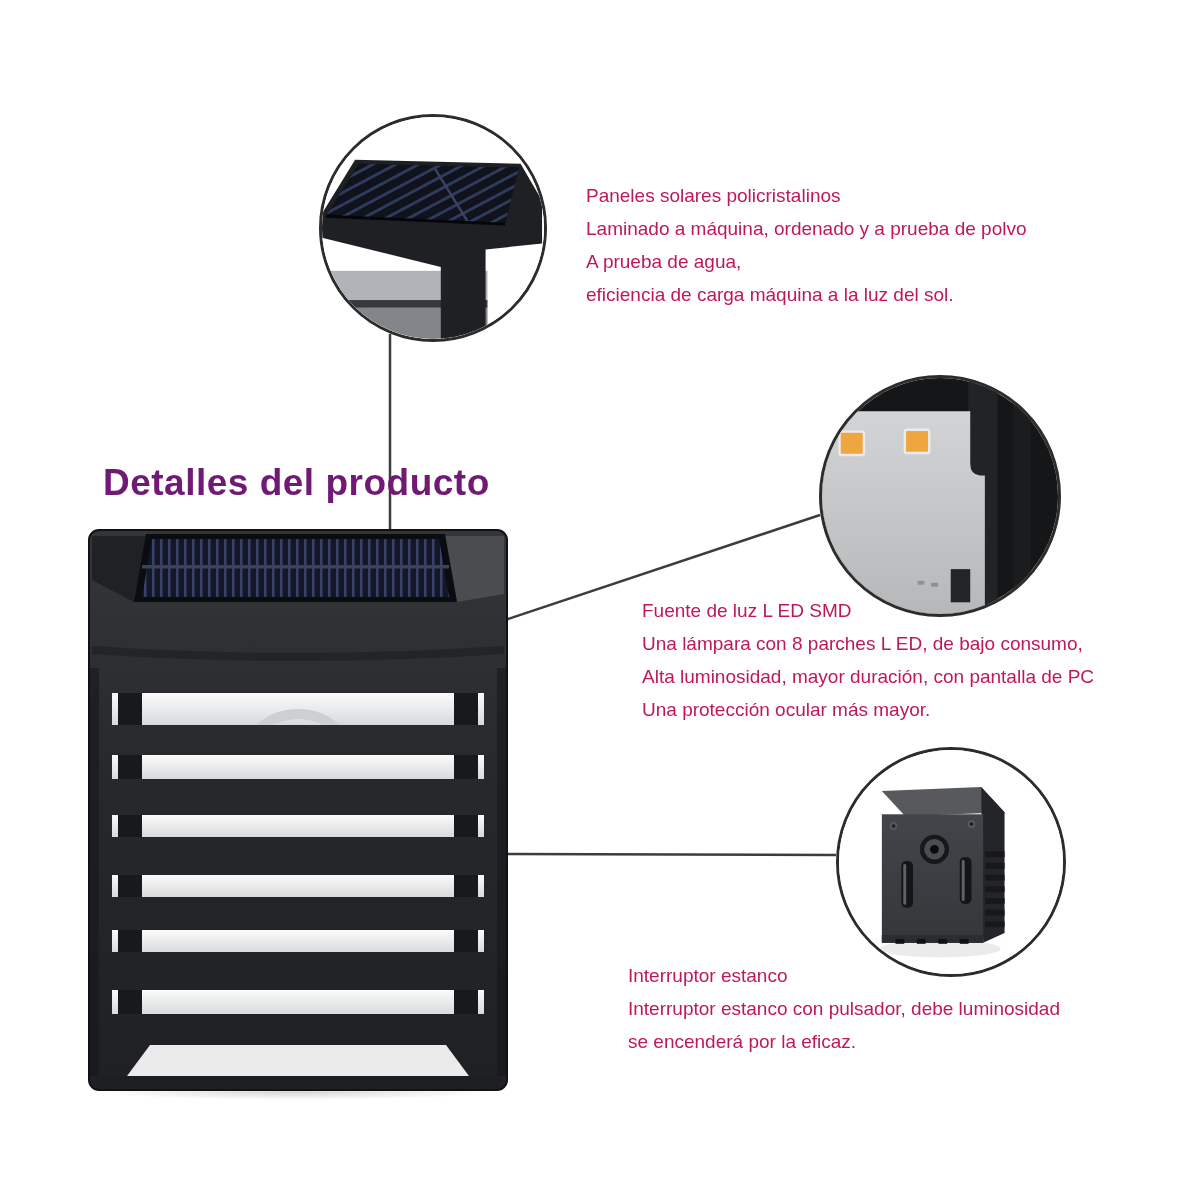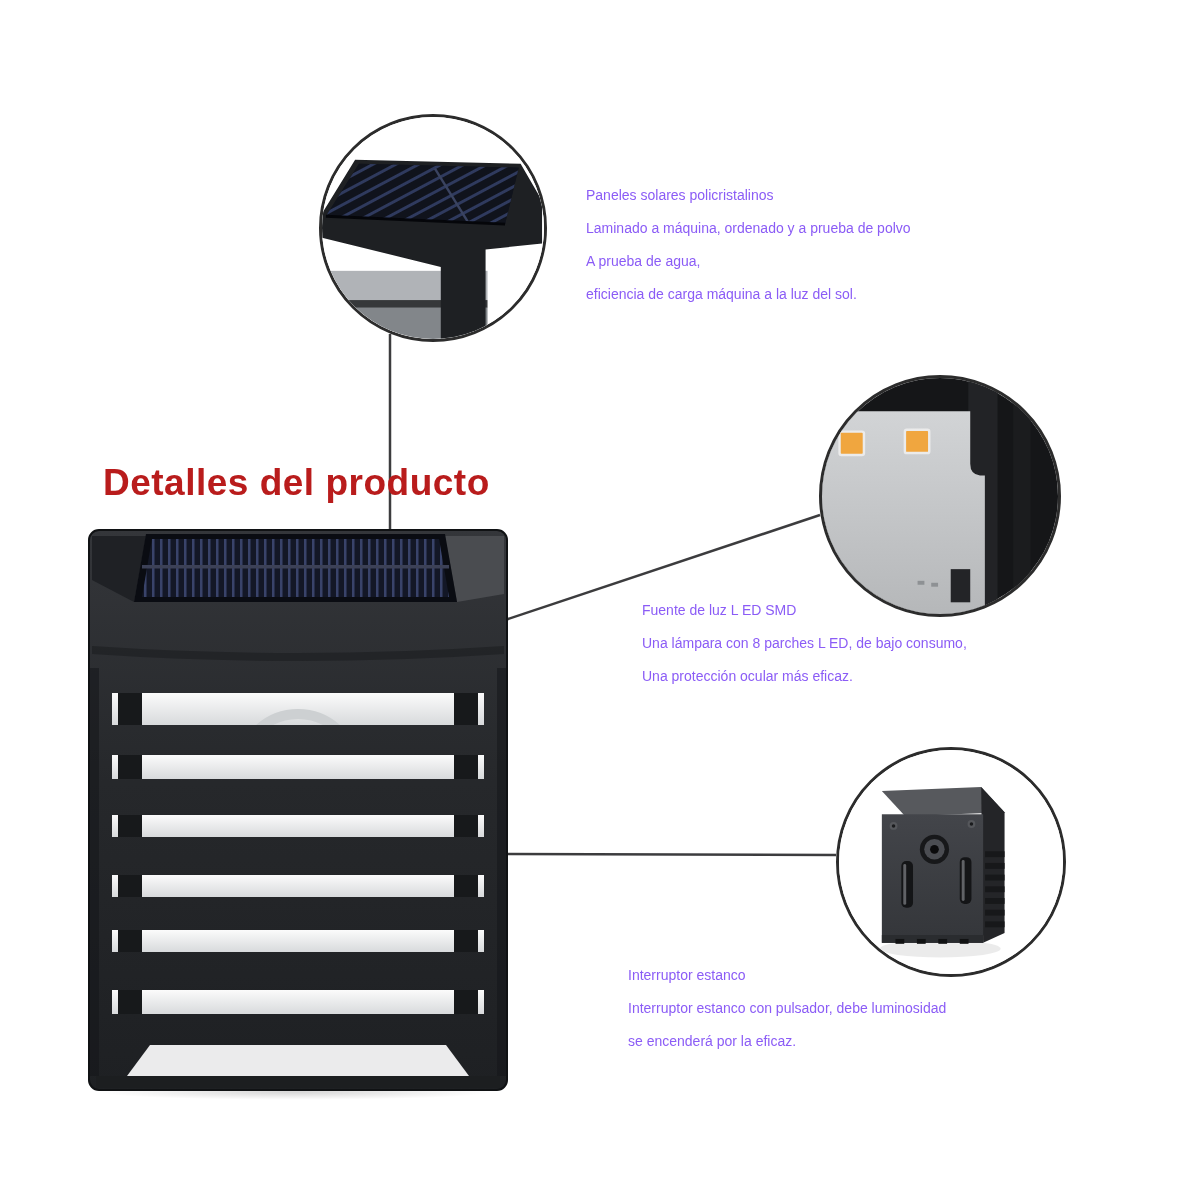--- a/index.html
+++ b/index.html
@@ -3,25 +3,25 @@
 <meta charset="utf-8">
 <style>
   html,body{margin:0;padding:0;background:#fff;}
   #stage{
     position:relative;width:1200px;height:1200px;background:#ffffff;overflow:hidden;
     font-family:"Liberation Sans","DejaVu Sans",sans-serif;
   }
   .abs{position:absolute;}
   #page-title{
     left:103px;top:462px;
-    font-size:37px;font-weight:bold;color:#b91c1c;letter-spacing:0.5px;
+    font-size:37px;font-weight:bold;color:#701a75;letter-spacing:0.5px;
     white-space:nowrap;
   }
   .textblock{
-    font-size:14px;line-height:33px;color:#8b5cf6;white-space:nowrap;
+    font-size:19px;line-height:33px;color:#be185d;white-space:nowrap;
   }
   #tb-solar{left:586px;top:179px;}
   #tb-led{left:603px;top:594px;margin-left:39px;}
   #tb-switch{left:628px;top:959px;}
   .photo-circle{
     border-radius:50%;overflow:hidden;background:#fff;
     border:3px solid #2c2c2c;box-sizing:border-box;
   }
   #circle-solar{left:319px;top:114px;width:228px;height:228px;}
   #circle-led{left:819px;top:375px;width:242px;height:242px;}
@@ -189,21 +189,22 @@
   <div id="tb-solar" class="abs textblock">
     <div>Paneles solares policristalinos</div>
     <div>Laminado a máquina, ordenado y a prueba de polvo</div>
     <div>A prueba de agua,</div>
     <div>eficiencia de carga máquina a la luz del sol.</div>
   </div>
 
   <div id="tb-led" class="abs textblock">
     <div>Fuente de luz L ED SMD</div>
     <div>Una lámpara con 8 parches L ED, de bajo consumo,</div>
-    <div>Una protección ocular más eficaz.</div>
+    <div>Alta luminosidad, mayor duración, con pantalla de PC</div>
+    <div>Una protección ocular más mayor.</div>
   </div>
 
   <div id="tb-switch" class="abs textblock">
     <div>Interruptor estanco</div>
     <div>Interruptor estanco con pulsador, debe luminosidad</div>
     <div>se encenderá por la eficaz.</div>
   </div>
 
 </div>
 

